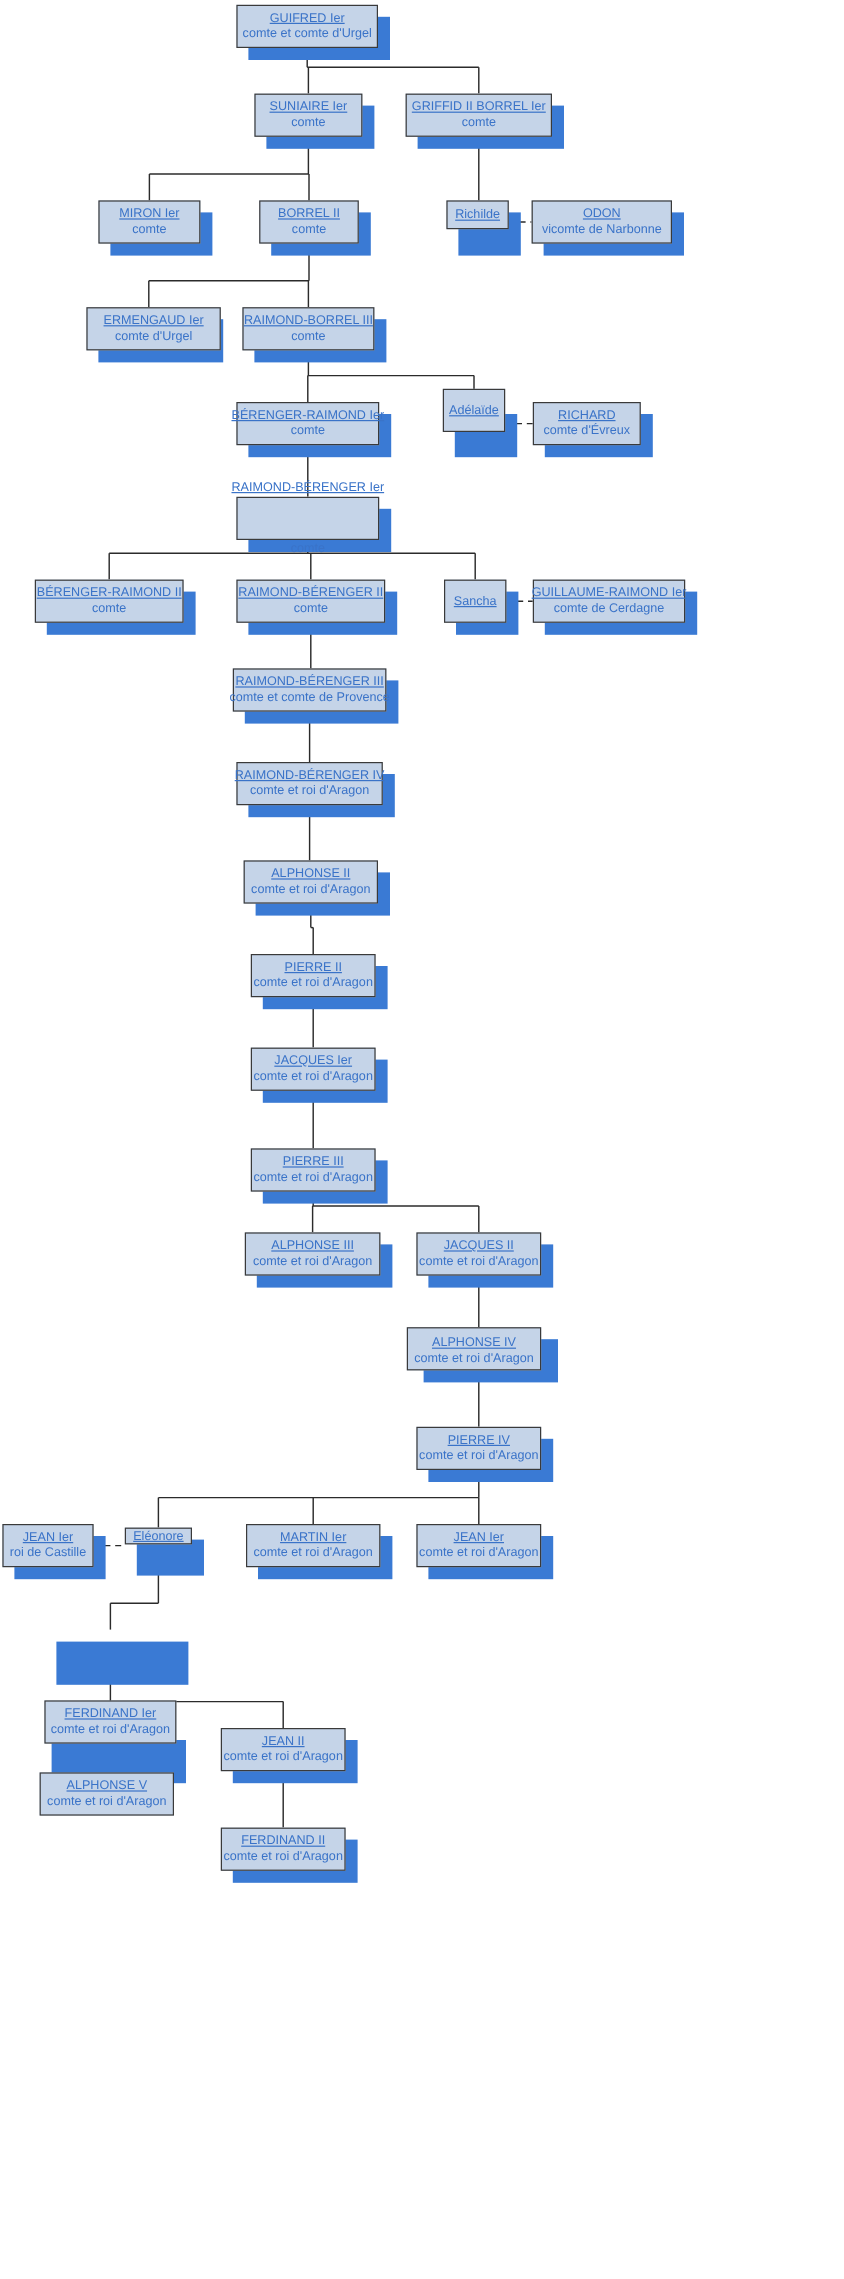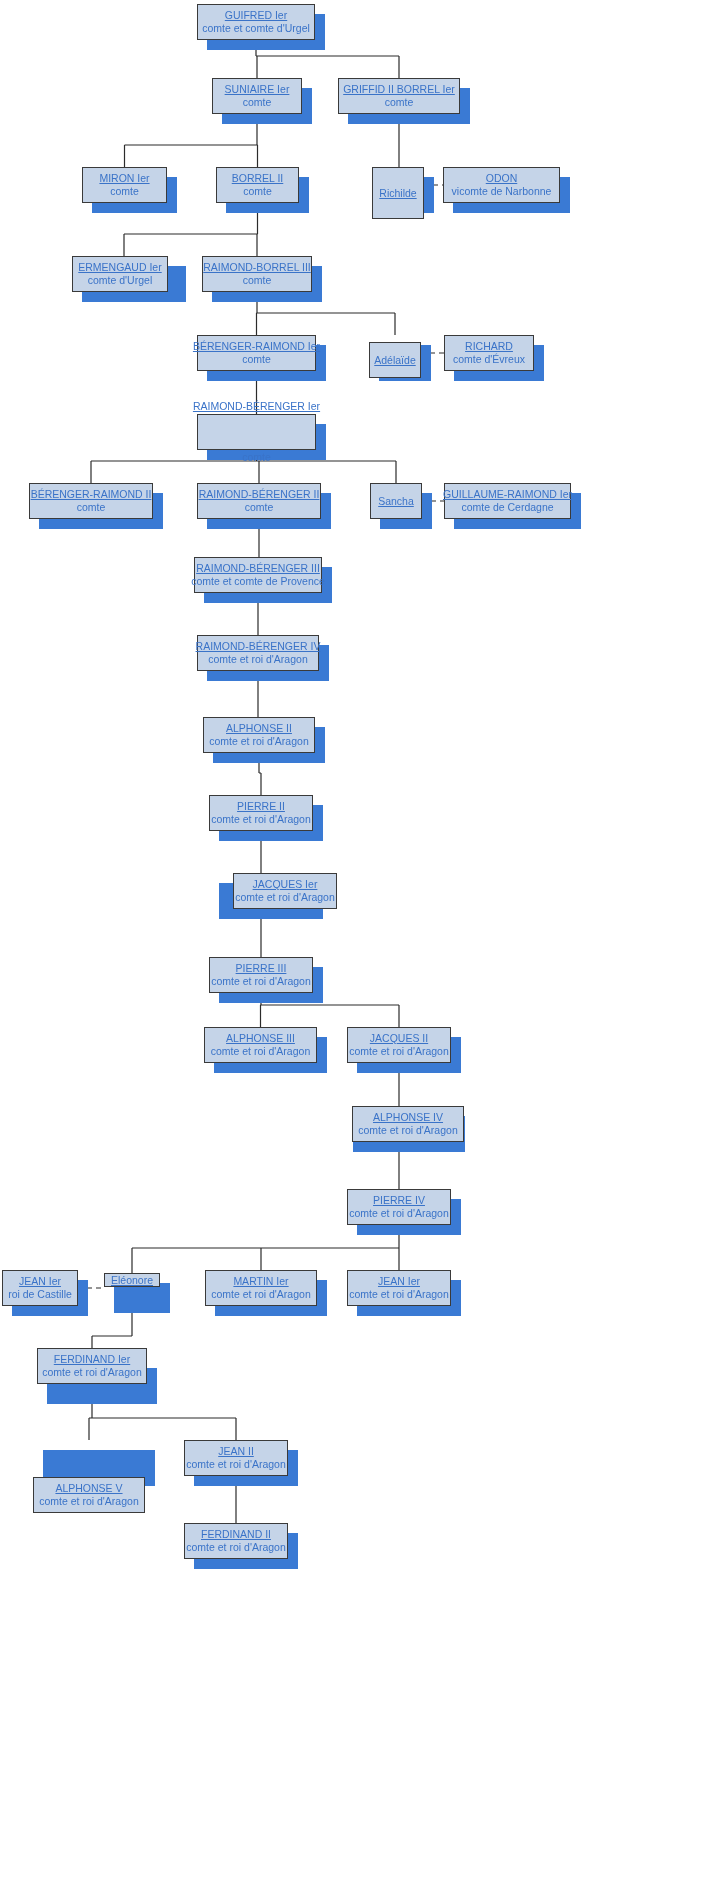--- a/index.html
+++ b/index.html
@@ -158,40 +158,40 @@
       <span class="sub">comte</span>
     </div>
     <div class="node" style="left: 82px; top: 167px; width: 85px; height: 36px;">
       <span class="ttl">MIRON Ier</span>
       <span class="sub">comte</span>
     </div>
     <div class="node" style="left: 216px; top: 167px; width: 83px; height: 36px;">
       <span class="ttl">BORREL II</span>
       <span class="sub">comte</span>
     </div>
-    <div class="node" style="left: 372px; top: 167px; width: 52px; height: 52px;">
+    <div class="node" style="left: 372px; top: 167px; width: 52px; height: 24px;">
       <span class="ttl">Richilde</span>
     </div>
     <div class="node" style="left: 443px; top: 167px; width: 117px; height: 36px;">
       <span class="ttl">ODON</span>
       <span class="sub">vicomte de Narbonne</span>
     </div>
-    <div class="node" style="left: 72px; top: 256px; width: 96px; height: 36px;">
+    <div class="node" style="left: 72px; top: 256px; width: 112px; height: 36px;">
       <span class="ttl">ERMENGAUD Ier</span>
       <span class="sub">comte d'Urgel</span>
     </div>
     <div class="node" style="left: 202px; top: 256px; width: 110px; height: 36px;">
       <span class="ttl">RAIMOND-BORREL III</span>
       <span class="sub">comte</span>
     </div>
     <div class="node" style="left: 197px; top: 335px; width: 119px; height: 36px;">
       <span class="ttl">BÉRENGER-RAIMOND Ier</span>
       <span class="sub">comte</span>
     </div>
-    <div class="node" style="left: 369px; top: 342px; width: 52px; height: 36px;">
+    <div class="node" style="left: 369px; top: 324px; width: 52px; height: 36px;">
       <span class="ttl">Adélaïde</span>
     </div>
     <div class="node" style="left: 444px; top: 335px; width: 90px; height: 36px;">
       <span class="ttl">RICHARD</span>
       <span class="sub">comte d'Évreux</span>
     </div>
     <div class="node" style="left: 197px; top: 414px; width: 119px; height: 36px; gap: 38px;">
       <span class="ttl">RAIMOND-BÉRENGER Ier</span>
       <span class="sub">comte</span>
     </div>
@@ -219,37 +219,37 @@
       <span class="sub">comte et roi d'Aragon</span>
     </div>
     <div class="node" style="left: 203px; top: 717px; width: 112px; height: 36px;">
       <span class="ttl">ALPHONSE II</span>
       <span class="sub">comte et roi d'Aragon</span>
     </div>
     <div class="node" style="left: 209px; top: 795px; width: 104px; height: 36px;">
       <span class="ttl">PIERRE II</span>
       <span class="sub">comte et roi d'Aragon</span>
     </div>
-    <div class="node" style="left: 209px; top: 873px; width: 104px; height: 36px; margin-left: 24px;">
+    <div class="node" style="left: 209px; top: 873px; width: 104px; height: 36px;">
       <span class="ttl">JACQUES Ier</span>
       <span class="sub">comte et roi d'Aragon</span>
     </div>
     <div class="node" style="left: 209px; top: 957px; width: 104px; height: 36px;">
       <span class="ttl">PIERRE III</span>
       <span class="sub">comte et roi d'Aragon</span>
     </div>
     <div class="node" style="left: 204px; top: 1027px; width: 113px; height: 36px;">
       <span class="ttl">ALPHONSE III</span>
       <span class="sub">comte et roi d'Aragon</span>
     </div>
     <div class="node" style="left: 347px; top: 1027px; width: 104px; height: 36px;">
       <span class="ttl">JACQUES II</span>
       <span class="sub">comte et roi d'Aragon</span>
     </div>
-    <div class="node" style="left: 352px; top: 1106px; width: 112px; height: 36px;">
+    <div class="node" style="left: 339px; top: 1106px; width: 112px; height: 36px; justify-content: flex-end;">
       <span class="ttl">ALPHONSE IV</span>
       <span class="sub">comte et roi d'Aragon</span>
     </div>
     <div class="node" style="left: 347px; top: 1189px; width: 104px; height: 36px;">
       <span class="ttl">PIERRE IV</span>
       <span class="sub">comte et roi d'Aragon</span>
     </div>
     <div class="node" style="left: 2px; top: 1270px; width: 76px; height: 36px;">
       <span class="ttl">JEAN Ier</span>
       <span class="sub">roi de Castille</span>
@@ -258,21 +258,21 @@
       <span class="ttl">Eléonore</span>
     </div>
     <div class="node" style="left: 205px; top: 1270px; width: 112px; height: 36px;">
       <span class="ttl">MARTIN Ier</span>
       <span class="sub">comte et roi d'Aragon</span>
     </div>
     <div class="node" style="left: 347px; top: 1270px; width: 104px; height: 36px;">
       <span class="ttl">JEAN Ier</span>
       <span class="sub">comte et roi d'Aragon</span>
     </div>
-    <div class="node" style="left: 37px; top: 1348px; width: 110px; height: 36px;">
+    <div class="node" style="left: 37px; top: 1417px; width: 110px; height: 36px;">
       <span class="ttl">FERDINAND Ier</span>
       <span class="sub">comte et roi d'Aragon</span>
     </div>
     <div class="node" style="left: 33px; top: 1440px; width: 112px; height: 36px; margin-top: 37px;">
       <span class="ttl">ALPHONSE V</span>
       <span class="sub">comte et roi d'Aragon</span>
     </div>
     <div class="node" style="left: 184px; top: 1440px; width: 104px; height: 36px;">
       <span class="ttl">JEAN II</span>
       <span class="sub">comte et roi d'Aragon</span>

